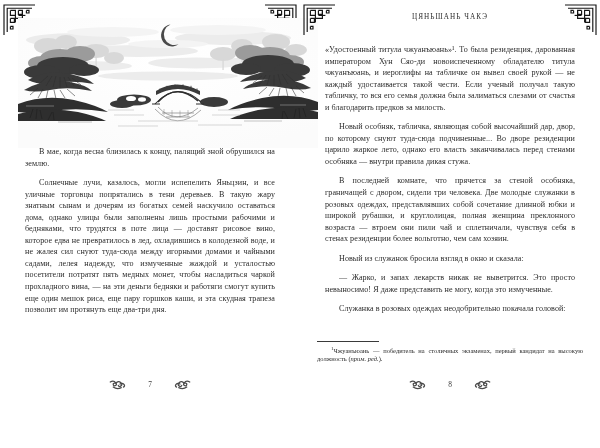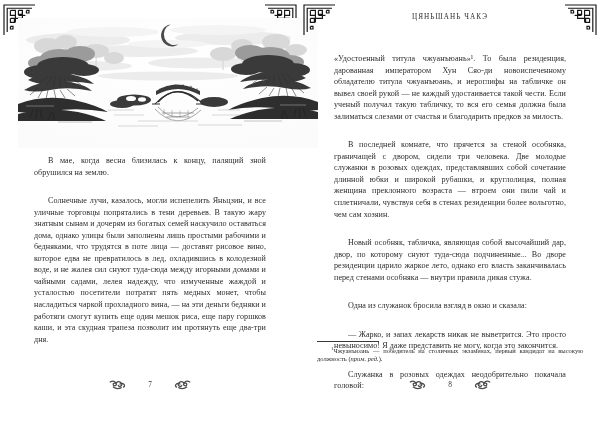--- a/index.html
+++ b/index.html
@@ -32,21 +32,21 @@
     left:17px;right:17px;
     font-size:8.1px;
     line-height:11.55px;
     text-align:justify;
     text-justify:inter-word;
     color:#2b2b2b;
     letter-spacing:.05px;
   }
   .page-left .textcol{top:138px;}
   .page-right .textcol{top:36px;}
-  .textcol p{margin:17px;text-indent:14px;}
+  .textcol p{margin:8px;text-indent:14px;}
   .textcol p.noind{text-indent:0;}
 
   
   .runhead{
     position:absolute;top:13px;left:0;right:0;
     text-align:center;
     font-size:7.2px;
     letter-spacing:1.05px;
     color:#2b2b2b;
     text-transform:uppercase;
@@ -321,24 +321,24 @@
           <path d="M16.4 13.4 h7"></path>
           <path d="M13.4 13.4 v7"></path>
         </g>
       </svg>
     </div>
 
     <div class="runhead">ЦЯНЬШАНЬ ЧАКЭ</div>
 
     <div class="textcol">
       <p class="noind">«Удостоенный титула чжуанъюань»¹. То была резиденция, дарованная императором Хун Сяо-ди новоиспеченному обладателю титула чжуанъюань, и иероглифы на табличке он вывел своей рукой — не каждый удостаивается такой чести. Если ученый получал такую табличку, то вся его семья должна была залиматься слезами от счастья и благодарить предков за милость.</p>
+      <p>Новый особняк, табличка, являющая собой высочайший дар, двор, по которому снуют туда-сюда подчиненные... Во дворе резиденции царило жаркое лето, однако его власть заканчивалась перед стенами особняка — внутри правила дикая стужа.</p>
       <p>В последней комнате, что прячется за стеной особняка, граничащей с двором, сидели три человека. Две молодые служанки в розовых одеждах, представлявших собой сочетание длинной юбки и широкой рубашки, и круглолицая, полная женщина преклонного возраста — втроем они пили чай и сплетничали, чувствуя себя в стенах резиденции более вольготно, чем сам хозяин.</p>
-      <p>Новый особняк, табличка, являющая собой высочайший дар, двор, по которому снуют туда-сюда подчиненные... Во дворе резиденции царило жаркое лето, однако его власть заканчивалась перед стенами особняка — внутри правила дикая стужа.</p>
-      <p>Одна из служанок бросила взгляд в окно и сказала:</p>
-      <p>— Жарко, и запах лекарств никак не выветрится. Это просто невыносимо! Я даже представить не могу, когда это закончится.</p>
+      <p>Новый из служанок бросила взгляд в окно и сказала:</p>
+      <p>— Жарко, и запах лекарств никак не выветрится. Это просто невыносимо! Я даже представить не могу, когда это измученные.</p>
       <p>Служанка в розовых одеждах неодобрительно покачала головой:</p>
     </div>
 
     <div class="footnote">
       <div class="rule"></div>
       <div class="body"><sup>1</sup><span>Чжуанъюань — победитель на столичных экзаменах, первый кандидат на высокую должность (</span><i>прим. ред.</i><span>).</span></div>
     </div>
 
     <div class="folio">
       <span class="swirl">

